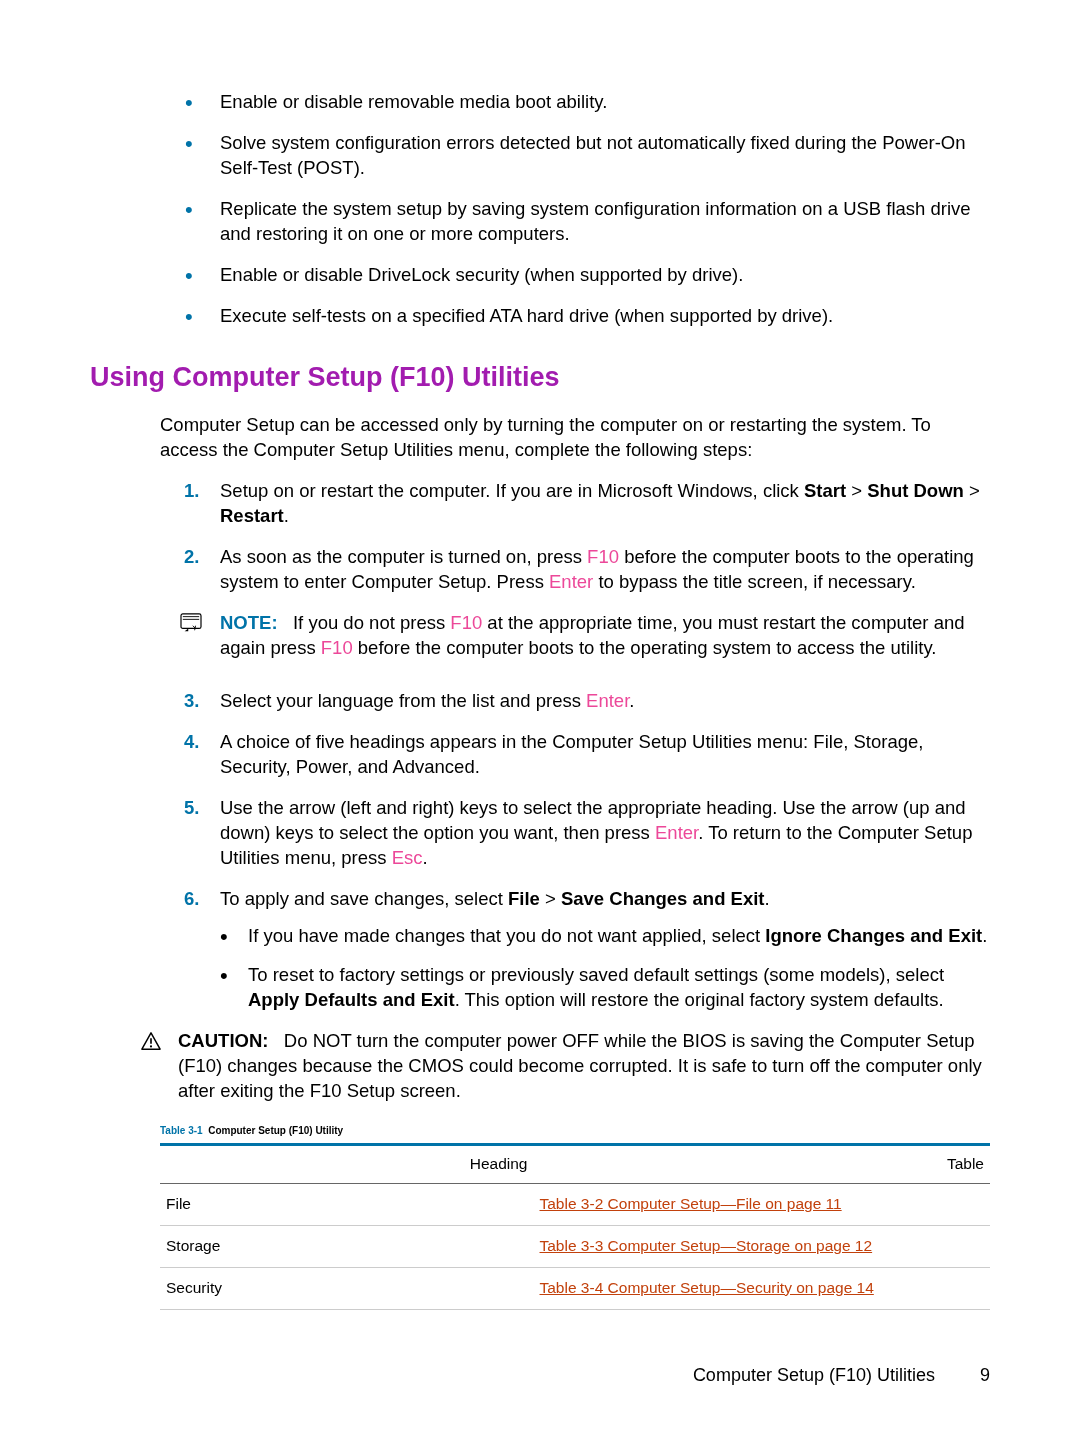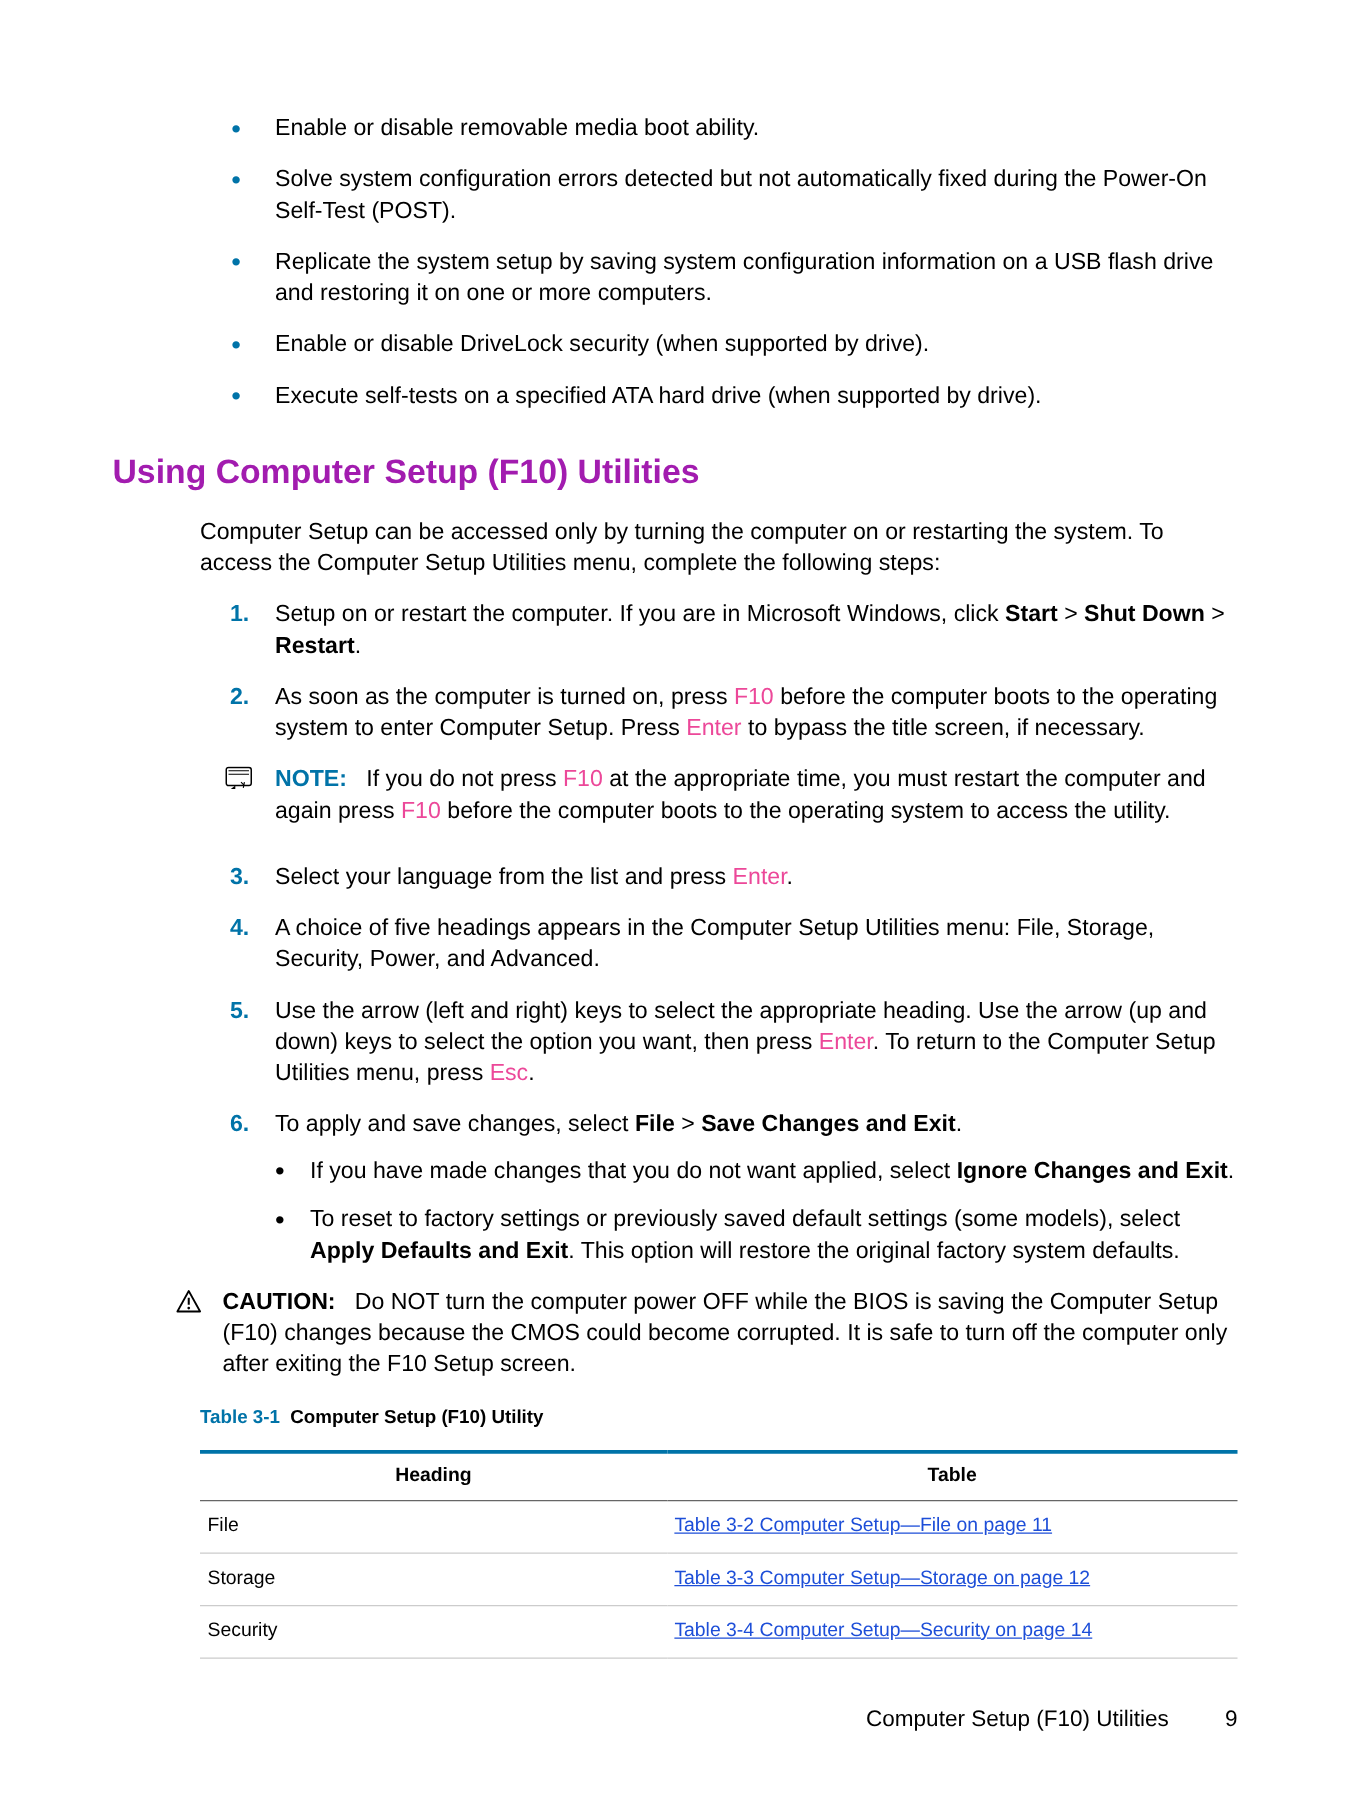--- a/index.html
+++ b/index.html
@@ -94,44 +94,44 @@
   }
   .caution-block {
     margin-left: 60px;
     margin-bottom: 20px;
     position: relative;
     padding-left: 28px;
   }
   .caution-label { font-weight: bold; }
   .table-wrap { margin-left: 70px; }
   .table-caption {
-    font-size: 15px;
-    margin-bottom: 16px;
+    font-size: 10px;
+    margin-bottom: 6px;
   }
   .table-caption .tref { color: #0073a8; font-weight: bold; }
   .table-caption .ttitle { font-weight: bold; }
   table.data {
     width: 100%;
     border-collapse: collapse;
     font-size: 15.5px;
   }
   table.data thead th {
-    text-align: center;
+    text-align: right;
     border-top: 3px solid #0073a8;
     border-bottom: 1px solid #666;
     padding: 8px 6px;
-    font-weight: bold;
+    font-weight: normal;
   }
   table.data tbody td {
     padding: 10px 6px;
     border-bottom: 1px solid #ccc;
     vertical-align: top;
   }
   table.data tbody td.link {
-    color: #1d4ed8;
+    color: #c2410c;
     text-decoration: underline;
   }
   .footer {
     position: absolute;
     bottom: 50px;
     right: 90px;
     font-size: 18px;
   }
   .pagenum { margin-left: 40px; }
   svg { display: block; }

